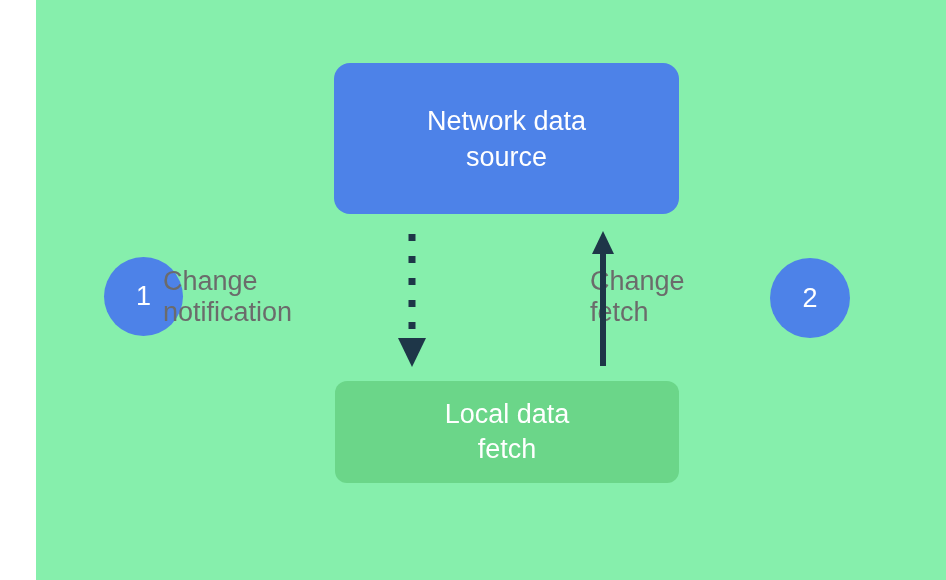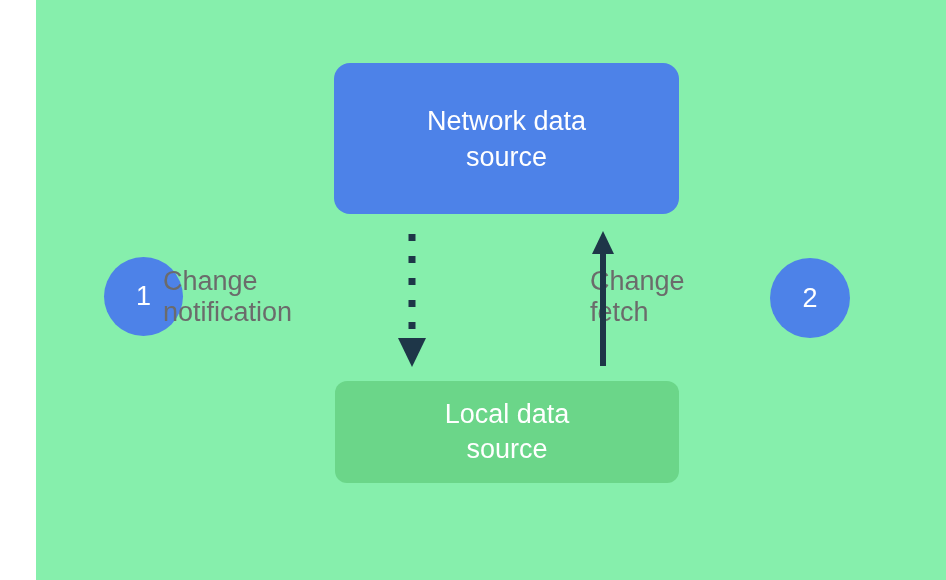--- a/index.html
+++ b/index.html
@@ -85,21 +85,21 @@
 
 <div class="canvas">
 
   <div class="box network-box">
     <span>Network data
 source</span>
   </div>
 
   <div class="box local-box">
     <span>Local data
-source</span>
+fetch</span>
   </div>
 
   <div class="badge badge-1">
     <span>1</span>
   </div>
   <div class="step-label label-1">Change
 notification</div>
 
   <div class="badge badge-2">
     <span>2</span>

